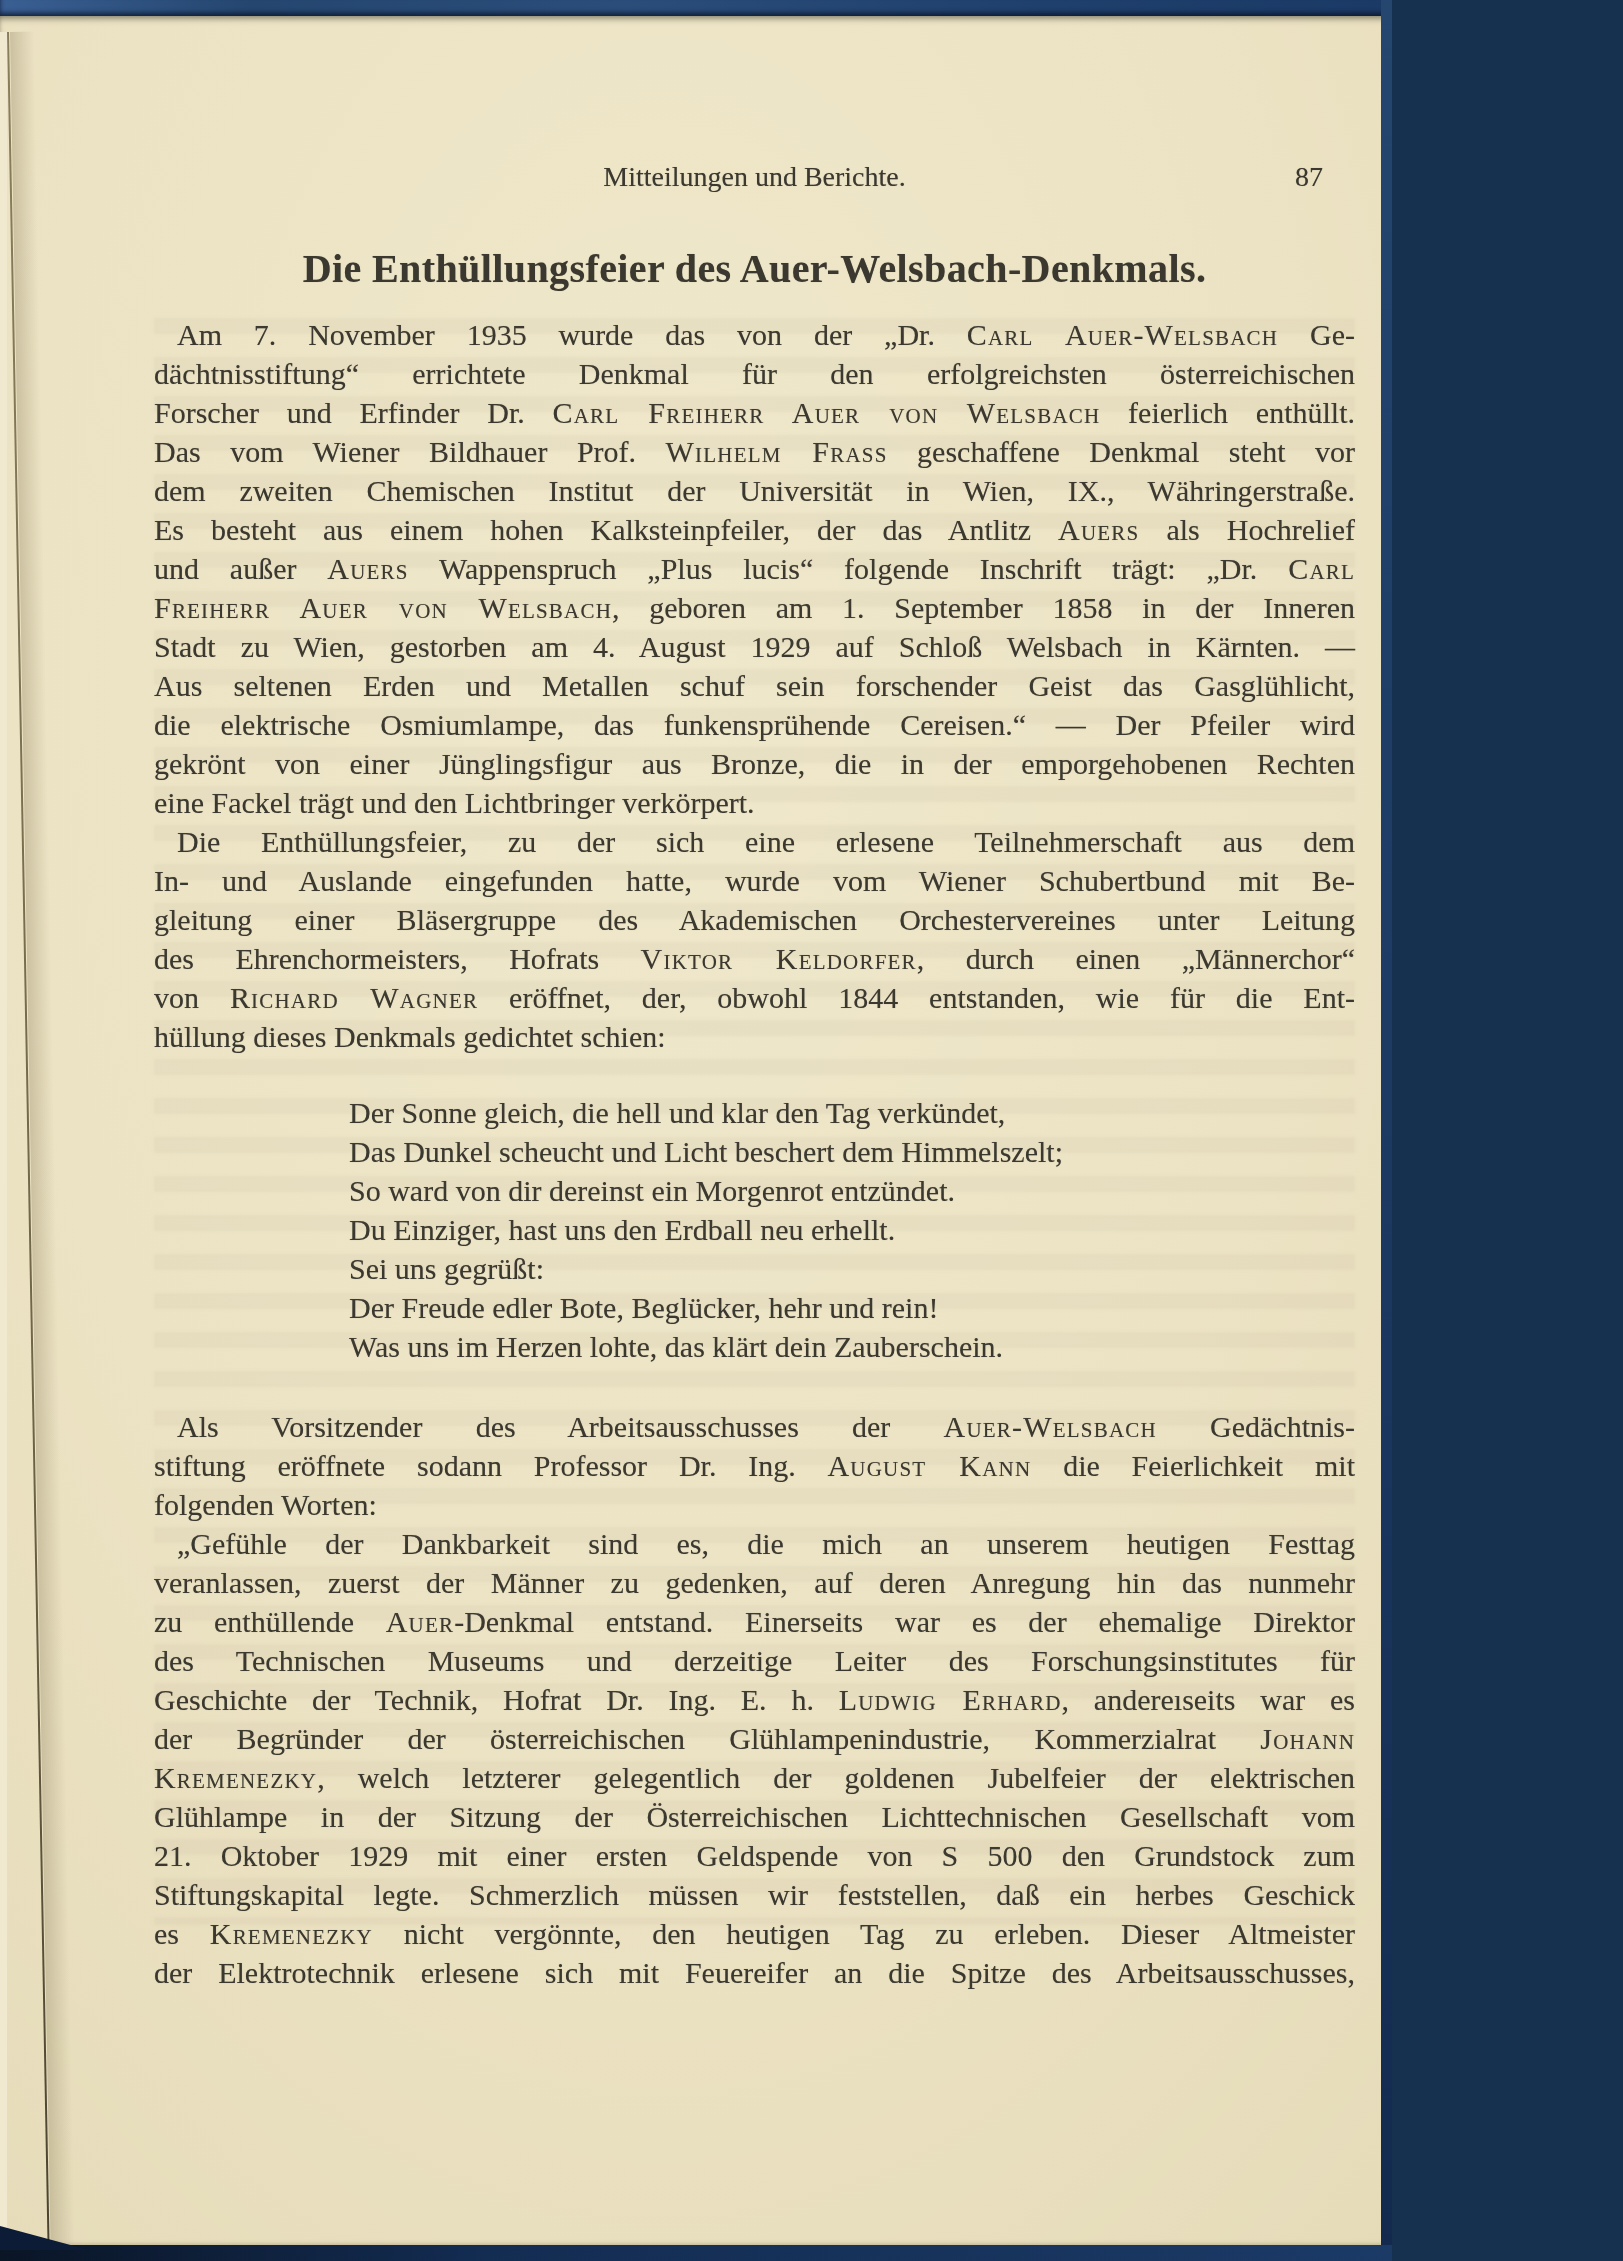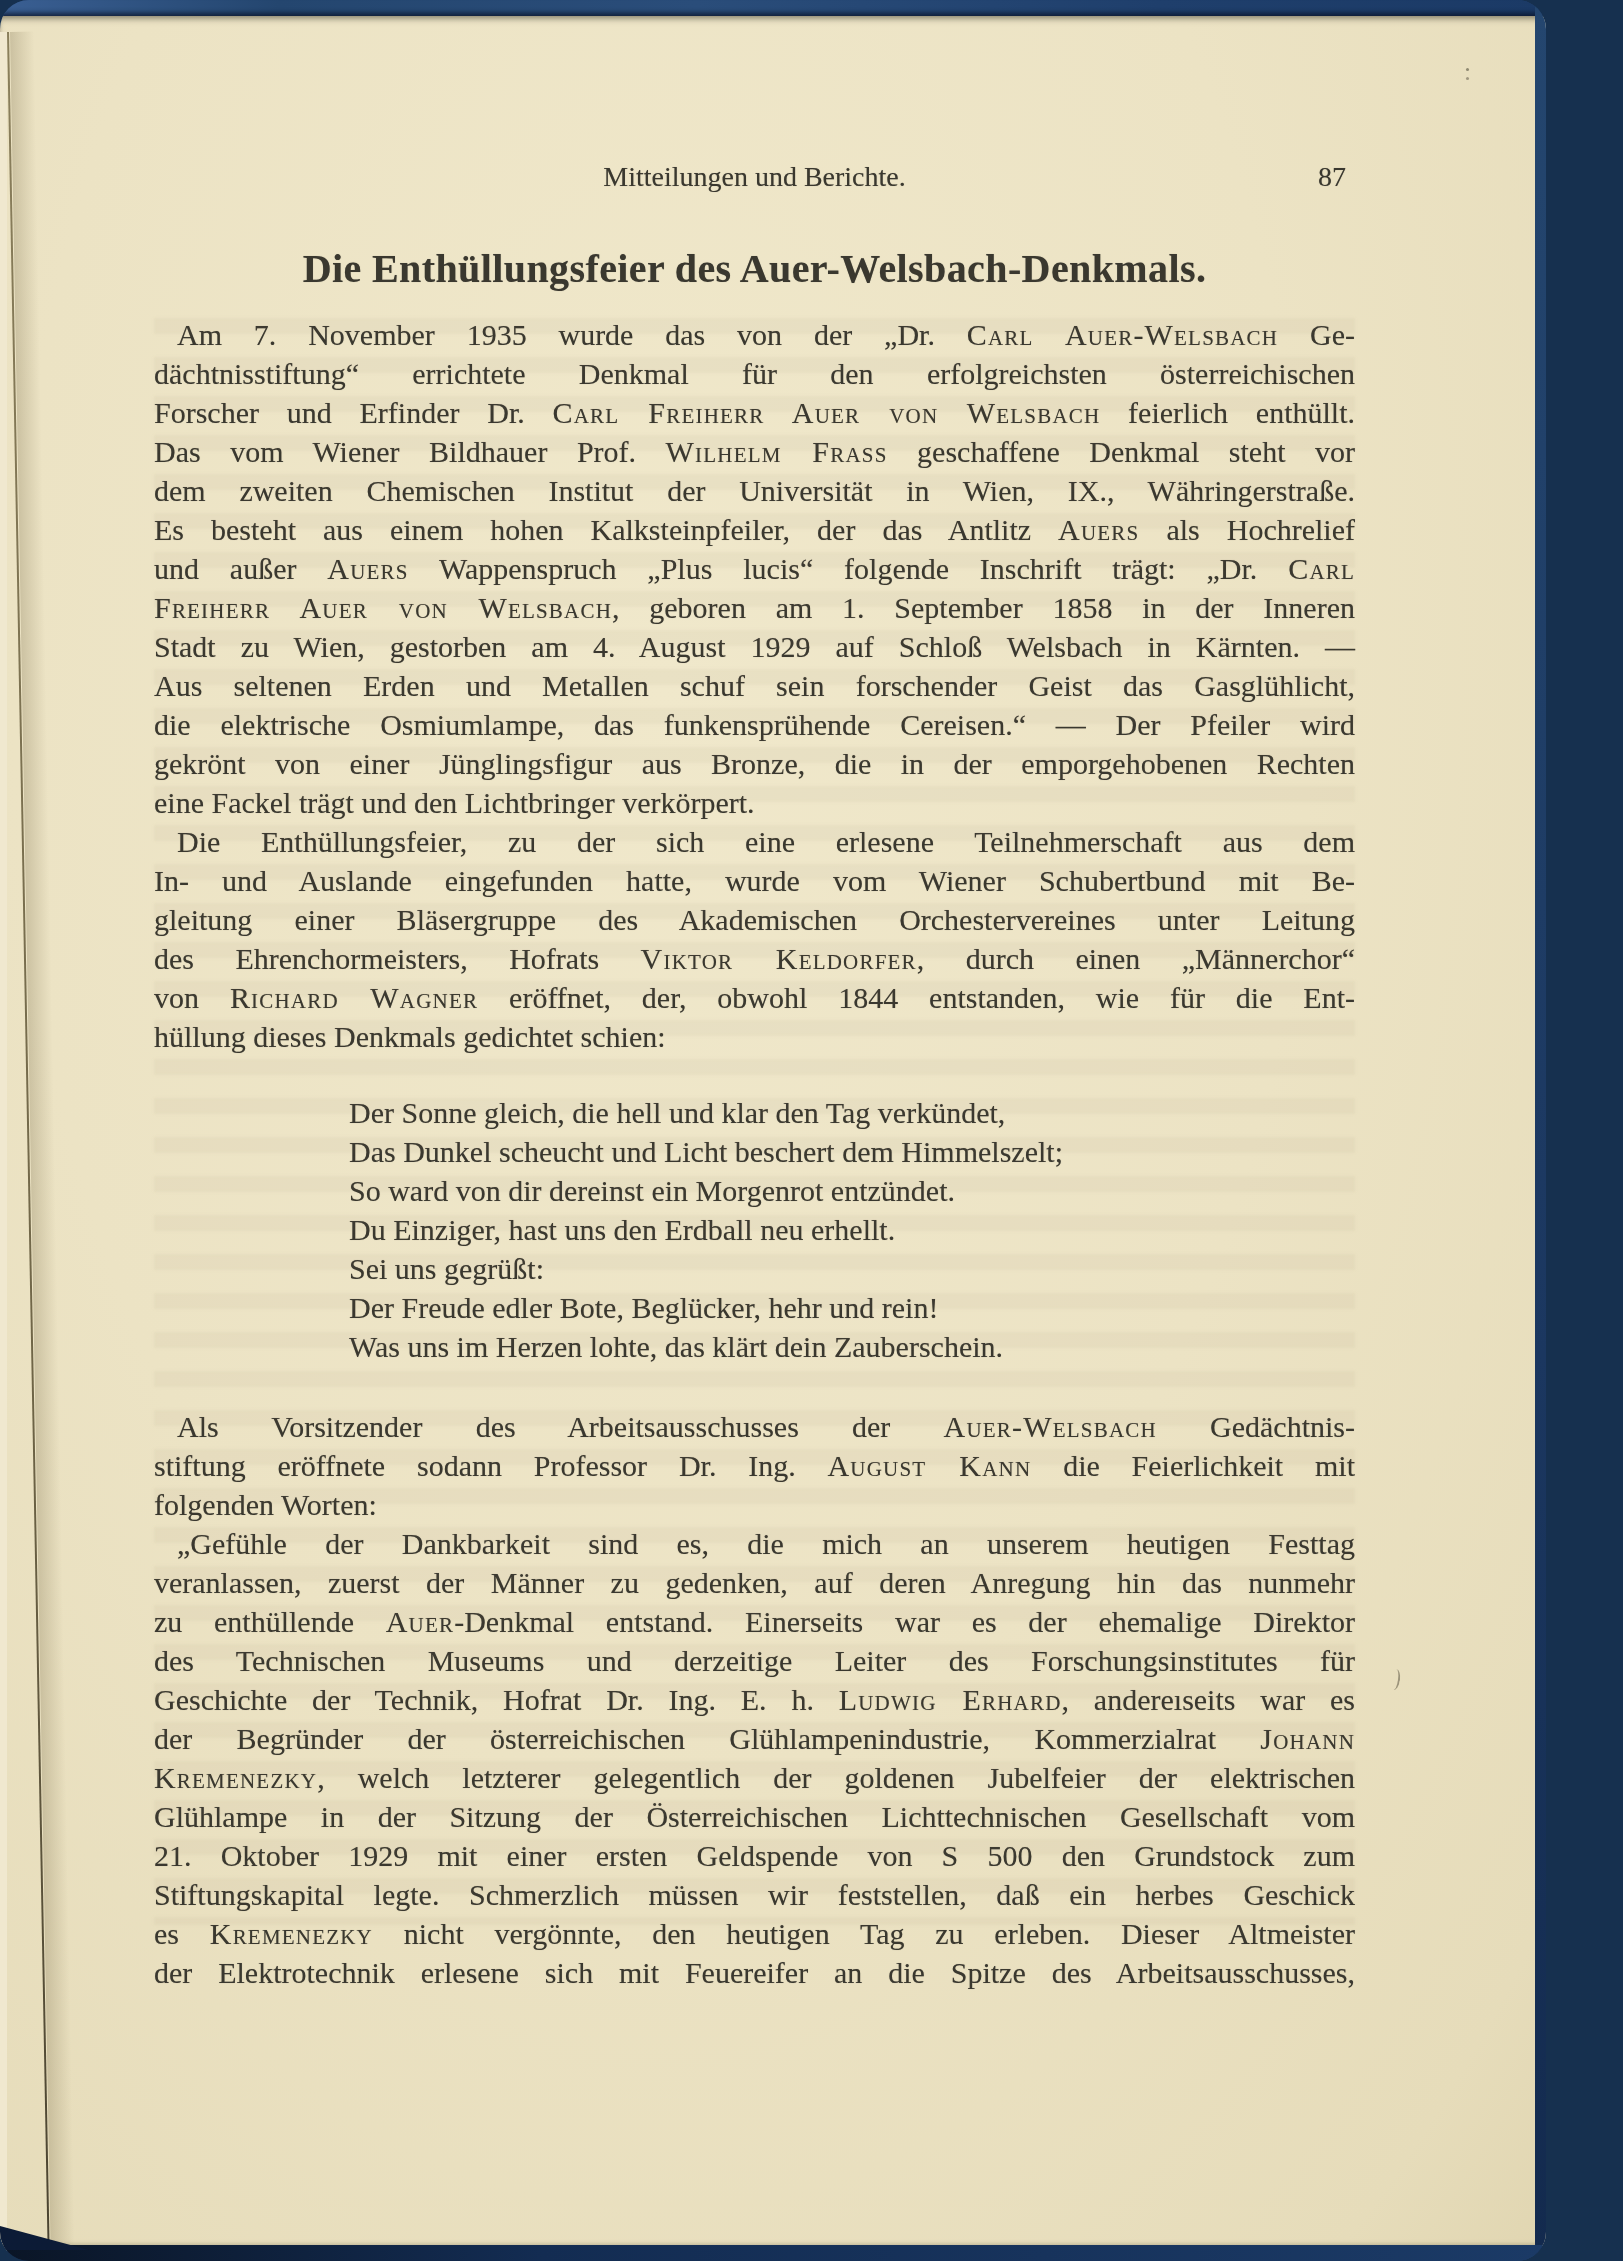--- a/index.html
+++ b/index.html
@@ -1,16 +1,16 @@
 <!DOCTYPE html>
 <html style="font-size:13px"><head>
 <meta charset="utf-8">
 <style>
   html,body{margin:0;padding:0;background:#16304f;}
-  .stage{position:relative;width:1546px;height:2261px;overflow:hidden;background:#20406e;border-radius:29px;}
+  .stage{position:relative;width:1392px;height:2261px;overflow:hidden;background:#20406e;}
 
   
   .cover-top{position:absolute;top:0;left:0;width:100%;height:18px;
     background:linear-gradient(90deg,#3a5f93,#24466f 18%,#2a4d7a 45%,#1f3f6c 75%,#1b3a66);
     box-shadow:inset 0 -4.9px 5.7px rgba(8,18,38,.75);}
   .cover-right{position:absolute;top:0;right:0;width:11.4px;height:100%;
     background:linear-gradient(180deg,#24466f,#1b3760 60%,#132a4e);}
   .cover-bottom{position:absolute;bottom:0;left:0;width:100%;height:16px;
     background:linear-gradient(90deg,#0a1526,#132c52 35%,#1b3a66);}
   .corner-dark{position:absolute;left:0;bottom:11.4px;width:0;height:0;
@@ -50,21 +50,21 @@
   .mark-paren{position:absolute;left:1390px;top:1669px;width:8px;height:21px;
     border-right:2.4px solid rgba(80,74,56,.5);border-radius:0 50% 50% 0 / 0 50% 50% 0;
     transform:rotate(8deg);}
 
   
   .text-col{position:absolute;left:154px;top:144px;width:1201px;color:#3a382f;
     font-family:"Liberation Serif","DejaVu Serif",serif;font-size:30px;line-height:39px;
     text-shadow:0 0 0.8px rgba(58,56,47,.4);}
   .runhead{position:relative;height:34px;font-size:28px;line-height:34px;}
   .runtitle{text-align:center;}
-  .pagenum{position:absolute;right:9px;top:0;}
+  .pagenum{position:absolute;right:32px;top:0;}
   .title{margin-top:51px;font-size:40px;line-height:47px;font-weight:bold;text-align:center;letter-spacing:0.4px;}
   .bodytext{margin-top:23px;}
   .line{min-height:39px;}
   .line.just{text-align:justify;text-align-last:justify;}
   .line.indent{text-indent:23px;}
   .block.poem{margin:37px 0 41px 195px;}
   .sc{font-variant:small-caps;letter-spacing:1.2px;}
 </style>
 </head>
 <body>

